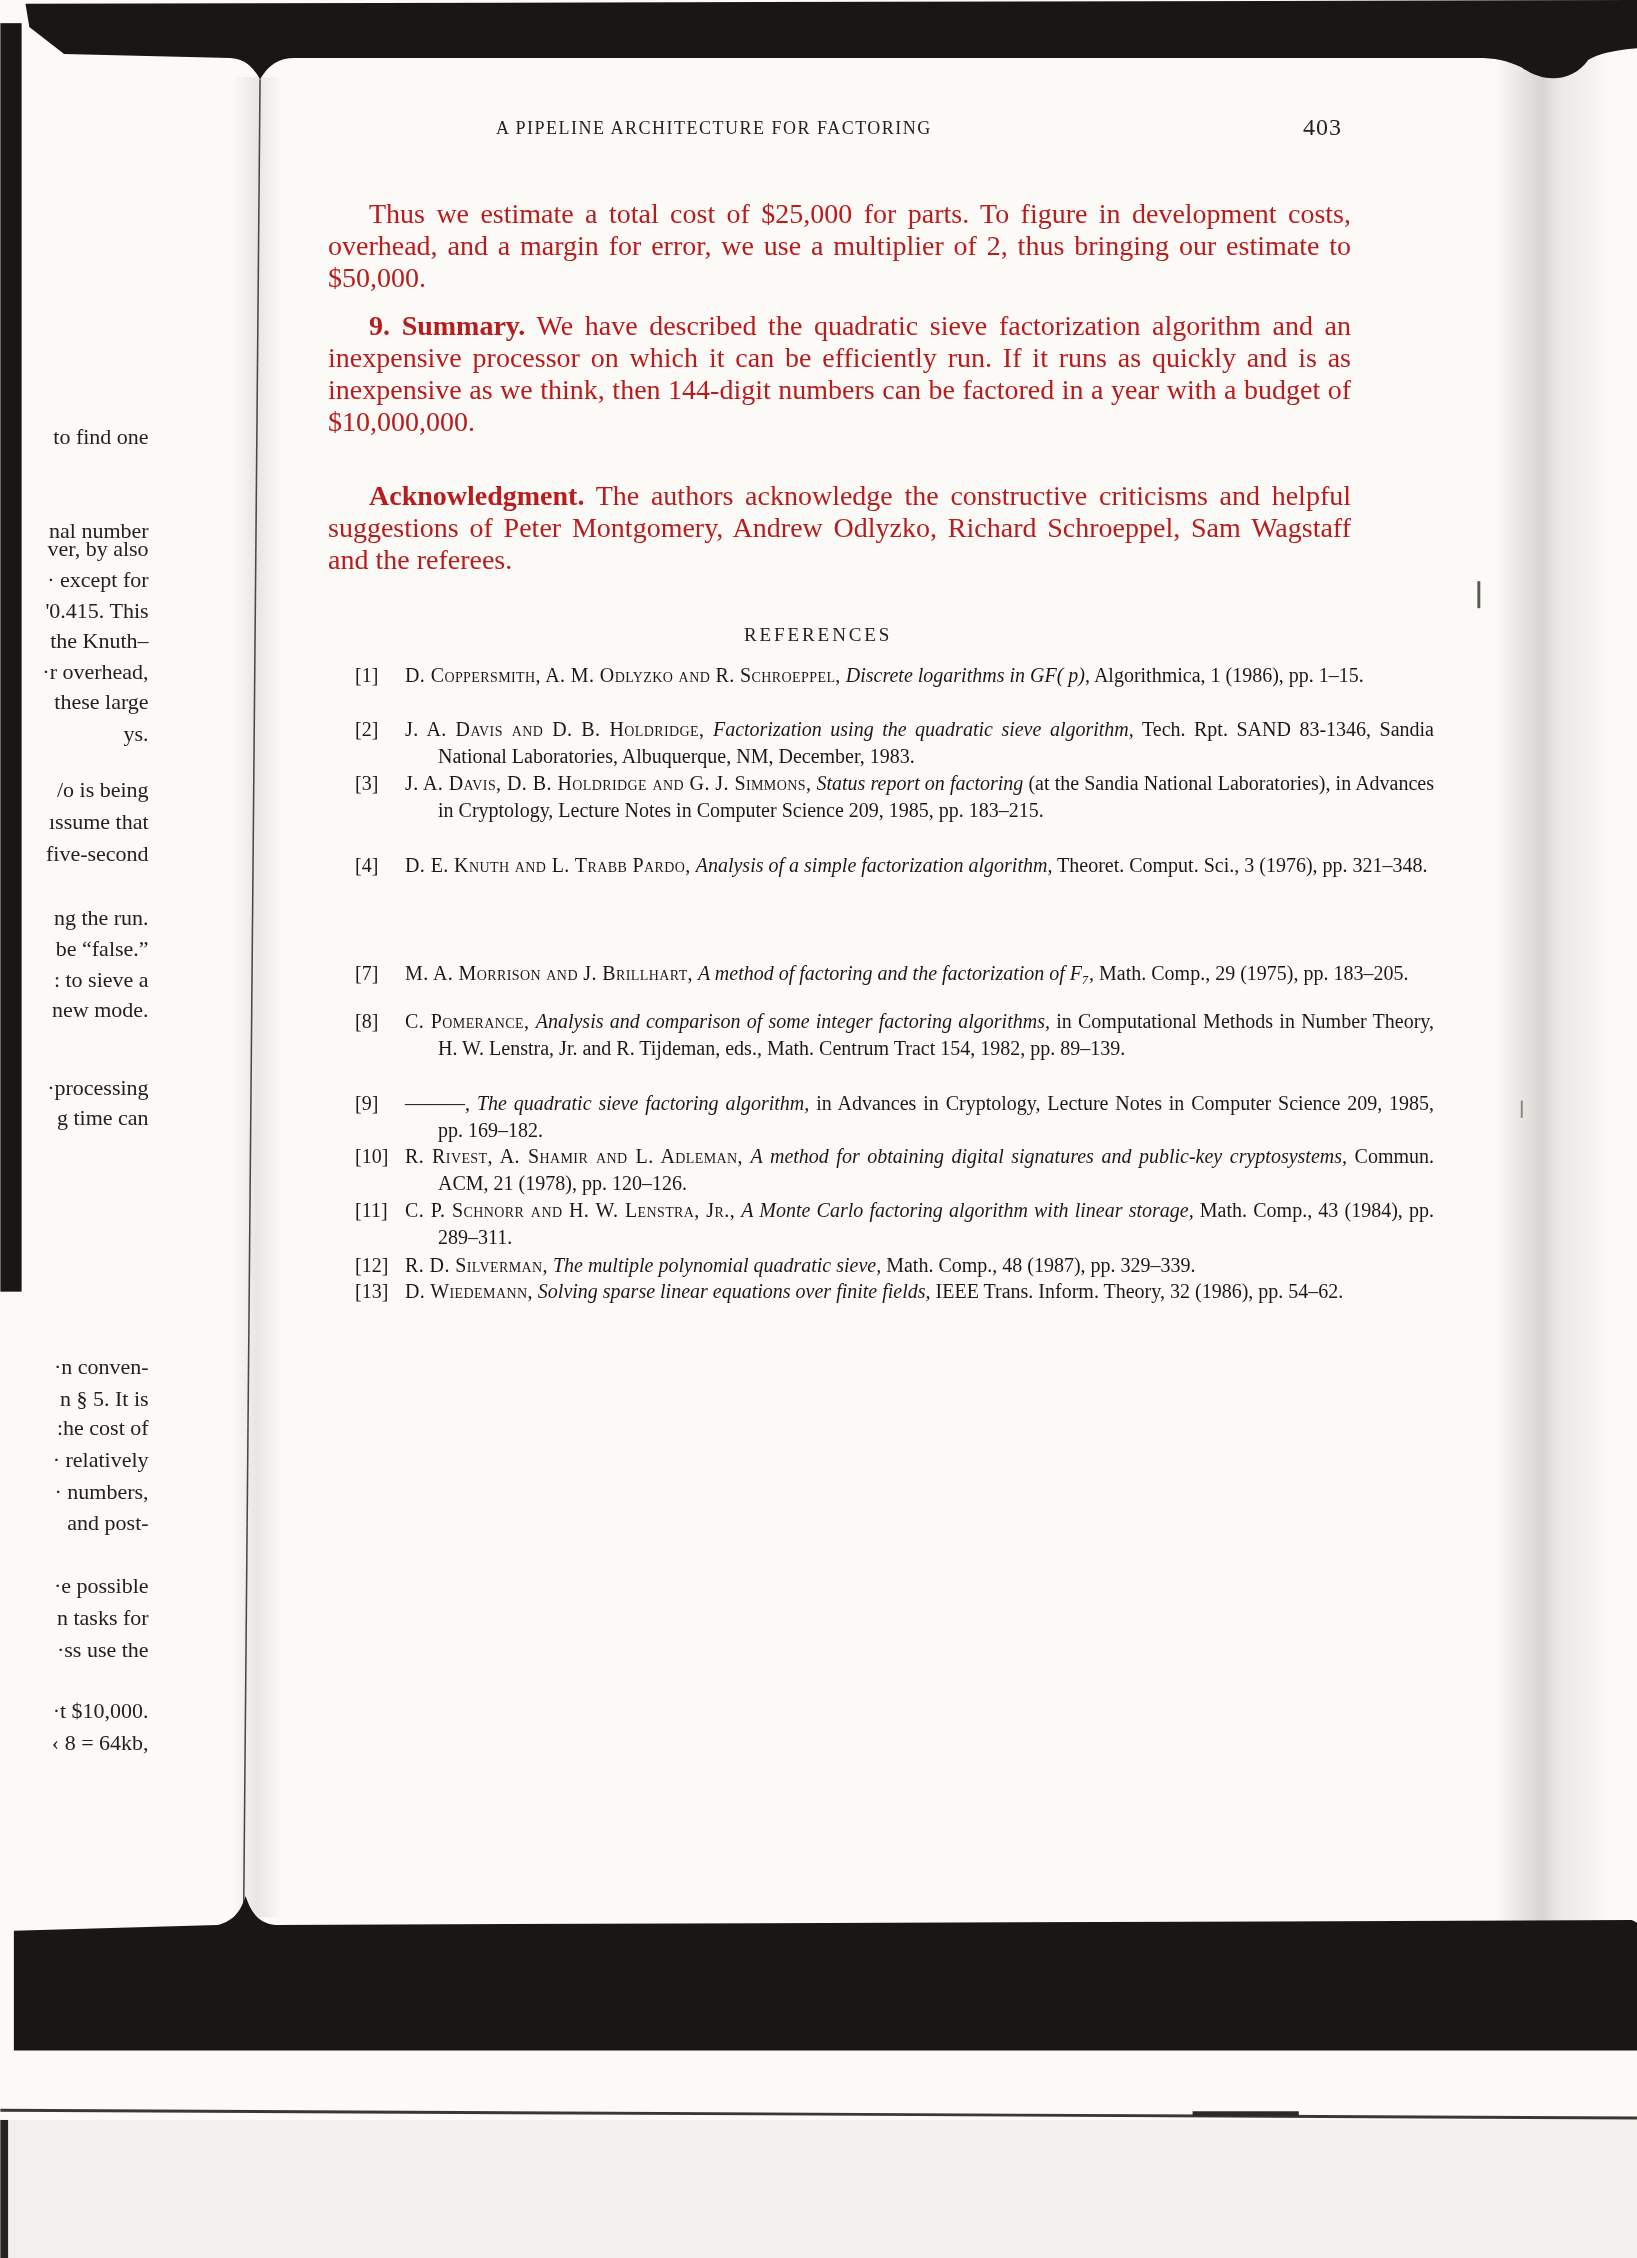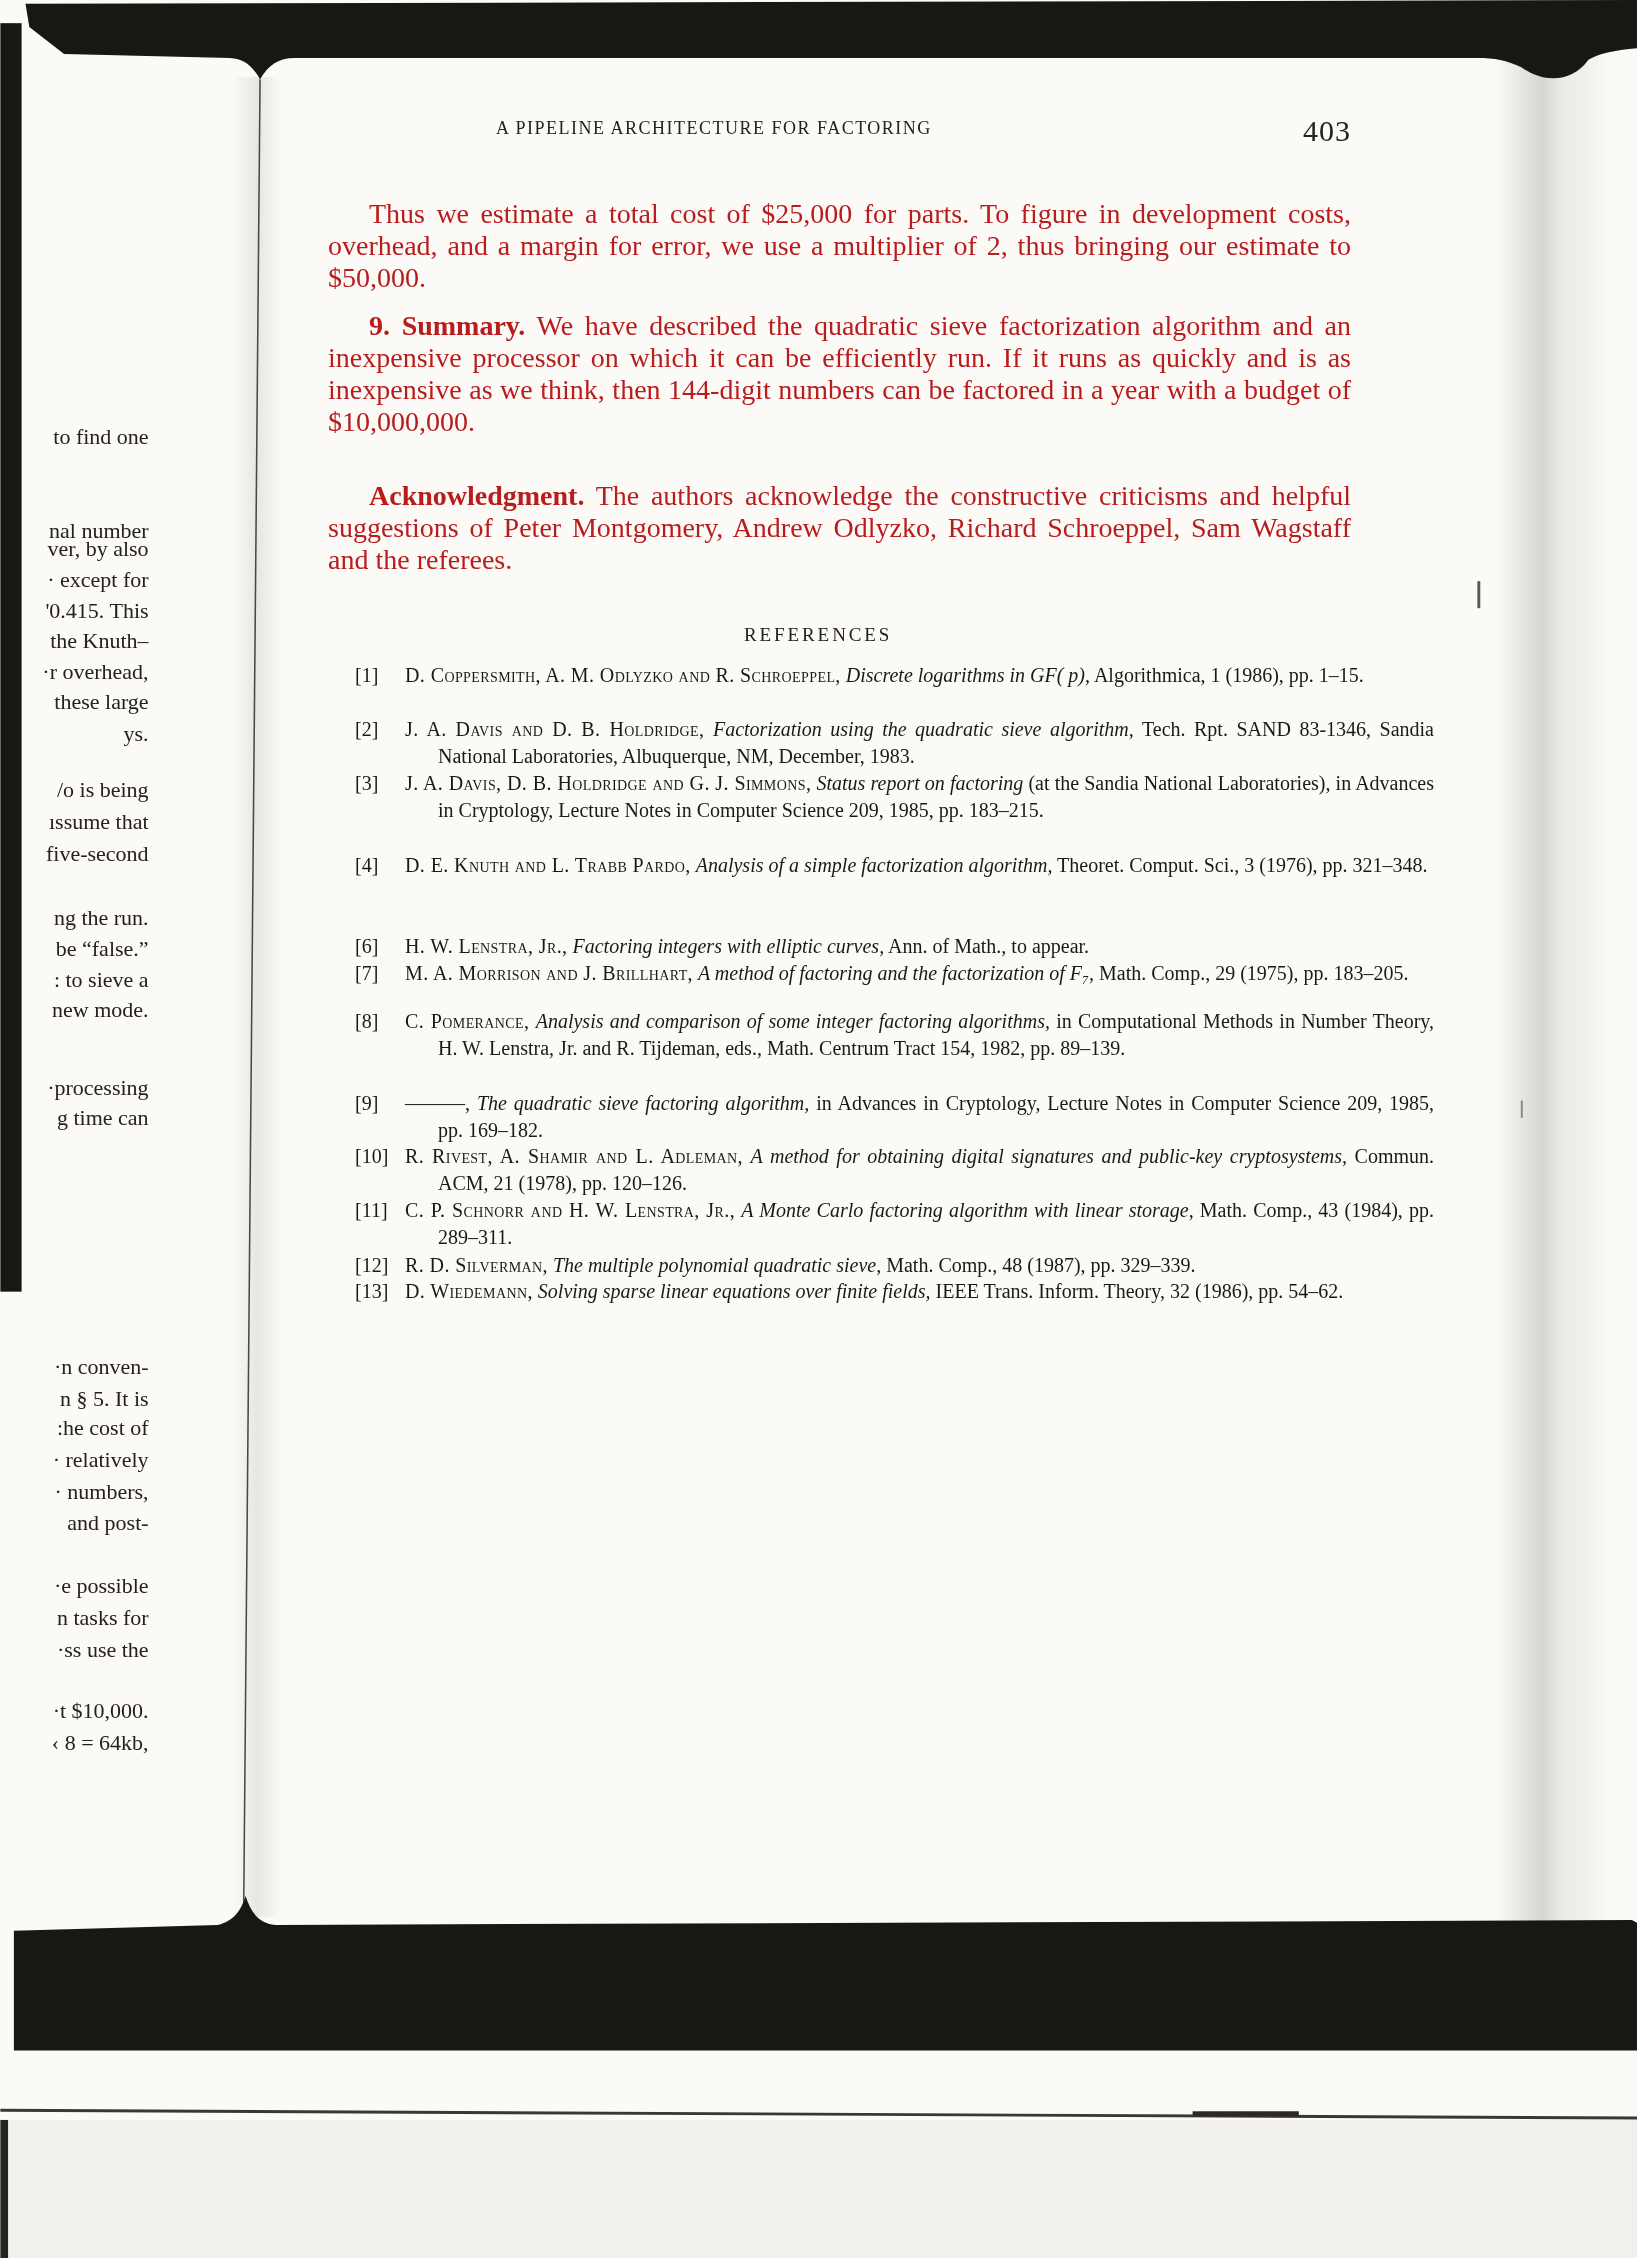--- a/index.html
+++ b/index.html
@@ -13,21 +13,21 @@
   }
   #bg{position:absolute;left:0;top:0;}
   .abs{position:absolute;}
   .running-title{
     left:496px;top:118px;
     font-size:18px;letter-spacing:1.5px;
     color:#242220;white-space:nowrap;
   }
   .page-num{
     left:1303px;top:114px;
-    font-size:30px;letter-spacing:1px;color:#242220;
+    font-size:24px;letter-spacing:1px;color:#242220;
   }
   .body-par{
     left:328px;width:1023px;
     text-align:justify;
     font-size:28px;line-height:32px;
     text-indent:41px;color:#b91c1c;font-family:Liberation Serif, serif;
   }
   .body-par b{font-weight:bold;}
   .refs-heading{
     left:724px;top:624px;
@@ -134,25 +134,20 @@
   </div>
   <div class="abs ref" style="top:770px">
     <span class="lbl">[3]</span><span class="a">J. A. Davis, D. B. Holdridge and G. J. Simmons,</span>
     <span class="t">Status report on factoring</span>
     <span>(at the Sandia National Laboratories), in Advances in Cryptology, Lecture Notes in Computer Science 209, 1985, pp. 183–215.</span>
   </div>
   <div class="abs ref" style="top:852px">
     <span class="lbl">[4]</span><span class="a">D. E. Knuth and L. Trabb Pardo,</span>
     <span class="t">Analysis of a simple factorization algorithm,</span>
     <span>Theoret. Comput. Sci., 3 (1976), pp. 321–348.</span>
-  </div>
-  <div class="abs ref" style="top:933px">
-    <span class="lbl">[6]</span><span class="a">H. W. Lenstra, Jr.,</span>
-    <span class="t">Factoring integers with elliptic curves,</span>
-    <span>Ann. of Math., to appear.</span>
   </div>
   <div class="abs ref" style="top:960px">
     <span class="lbl">[7]</span><span class="a">M. A. Morrison and J. Brillhart,</span>
     <span class="t">A method of factoring and the factorization of F₇,</span>
     <span>Math. Comp., 29 (1975), pp. 183–205.</span>
   </div>
   <div class="abs ref" style="top:1008px">
     <span class="lbl">[8]</span><span class="a">C. Pomerance,</span>
     <span class="t">Analysis and comparison of some integer factoring algorithms,</span>
     <span>in Computational Methods in Number Theory, H. W. Lenstra, Jr. and R. Tijdeman, eds., Math. Centrum Tract 154, 1982, pp. 89–139.</span>

